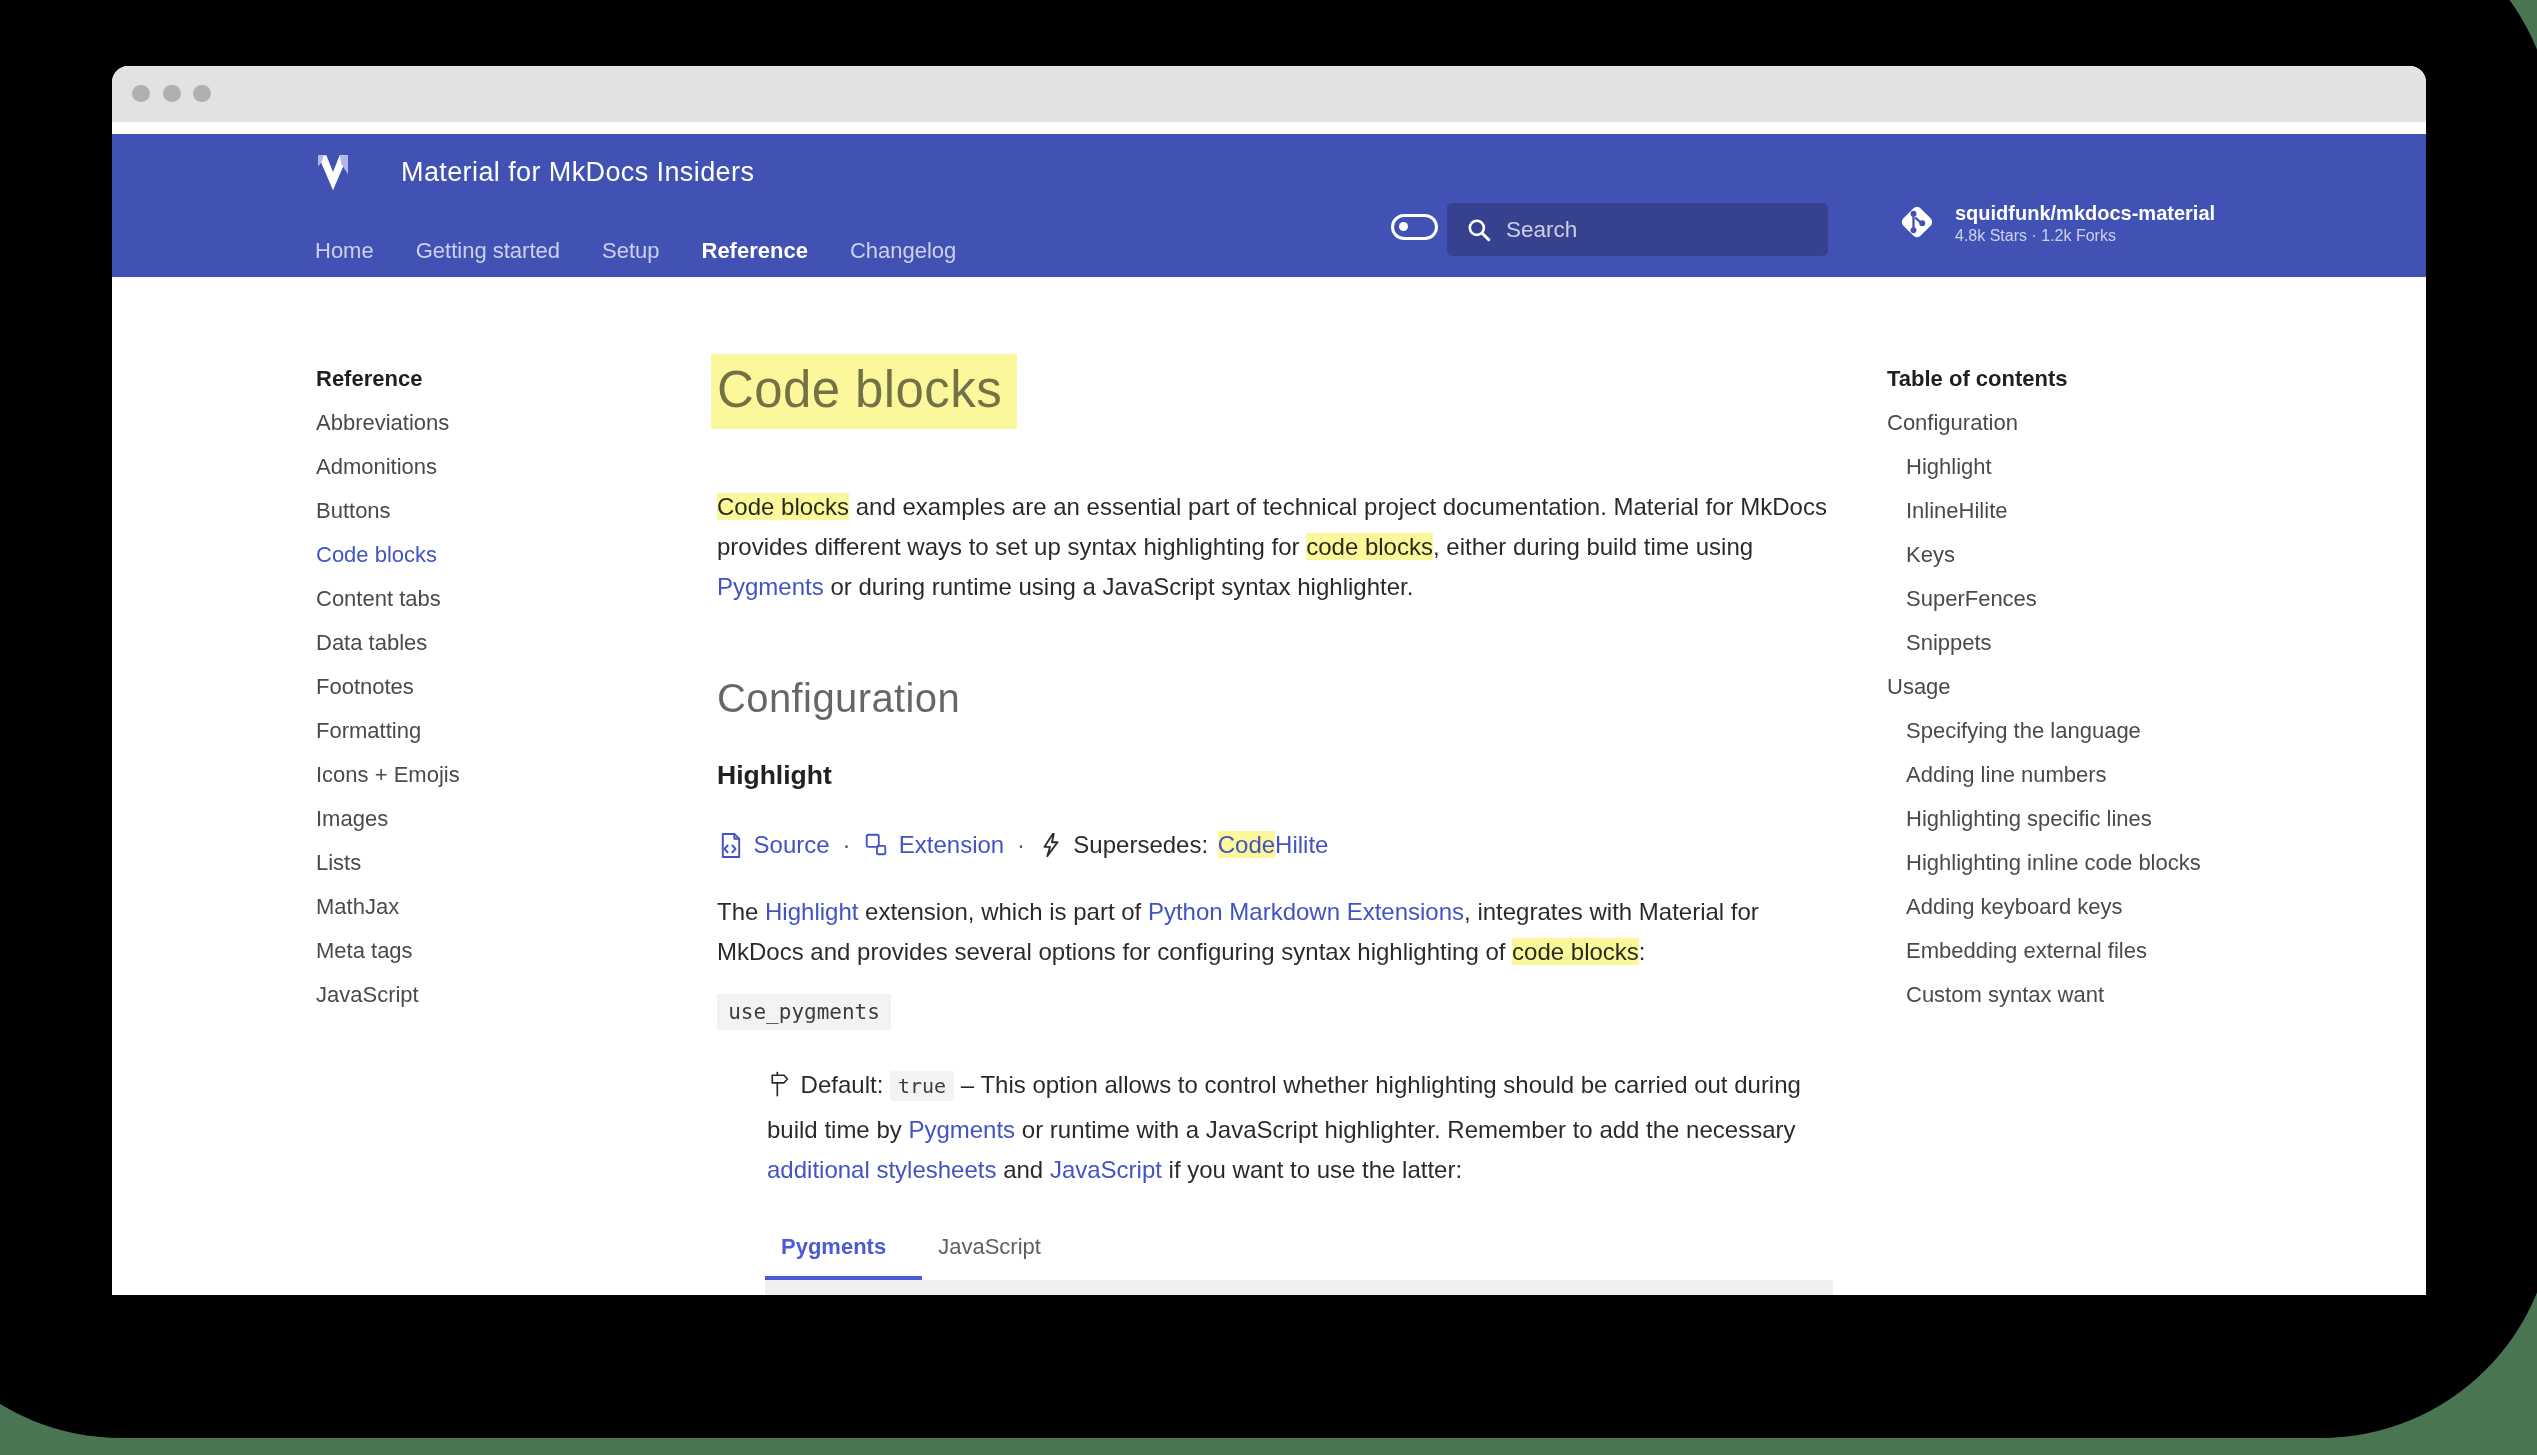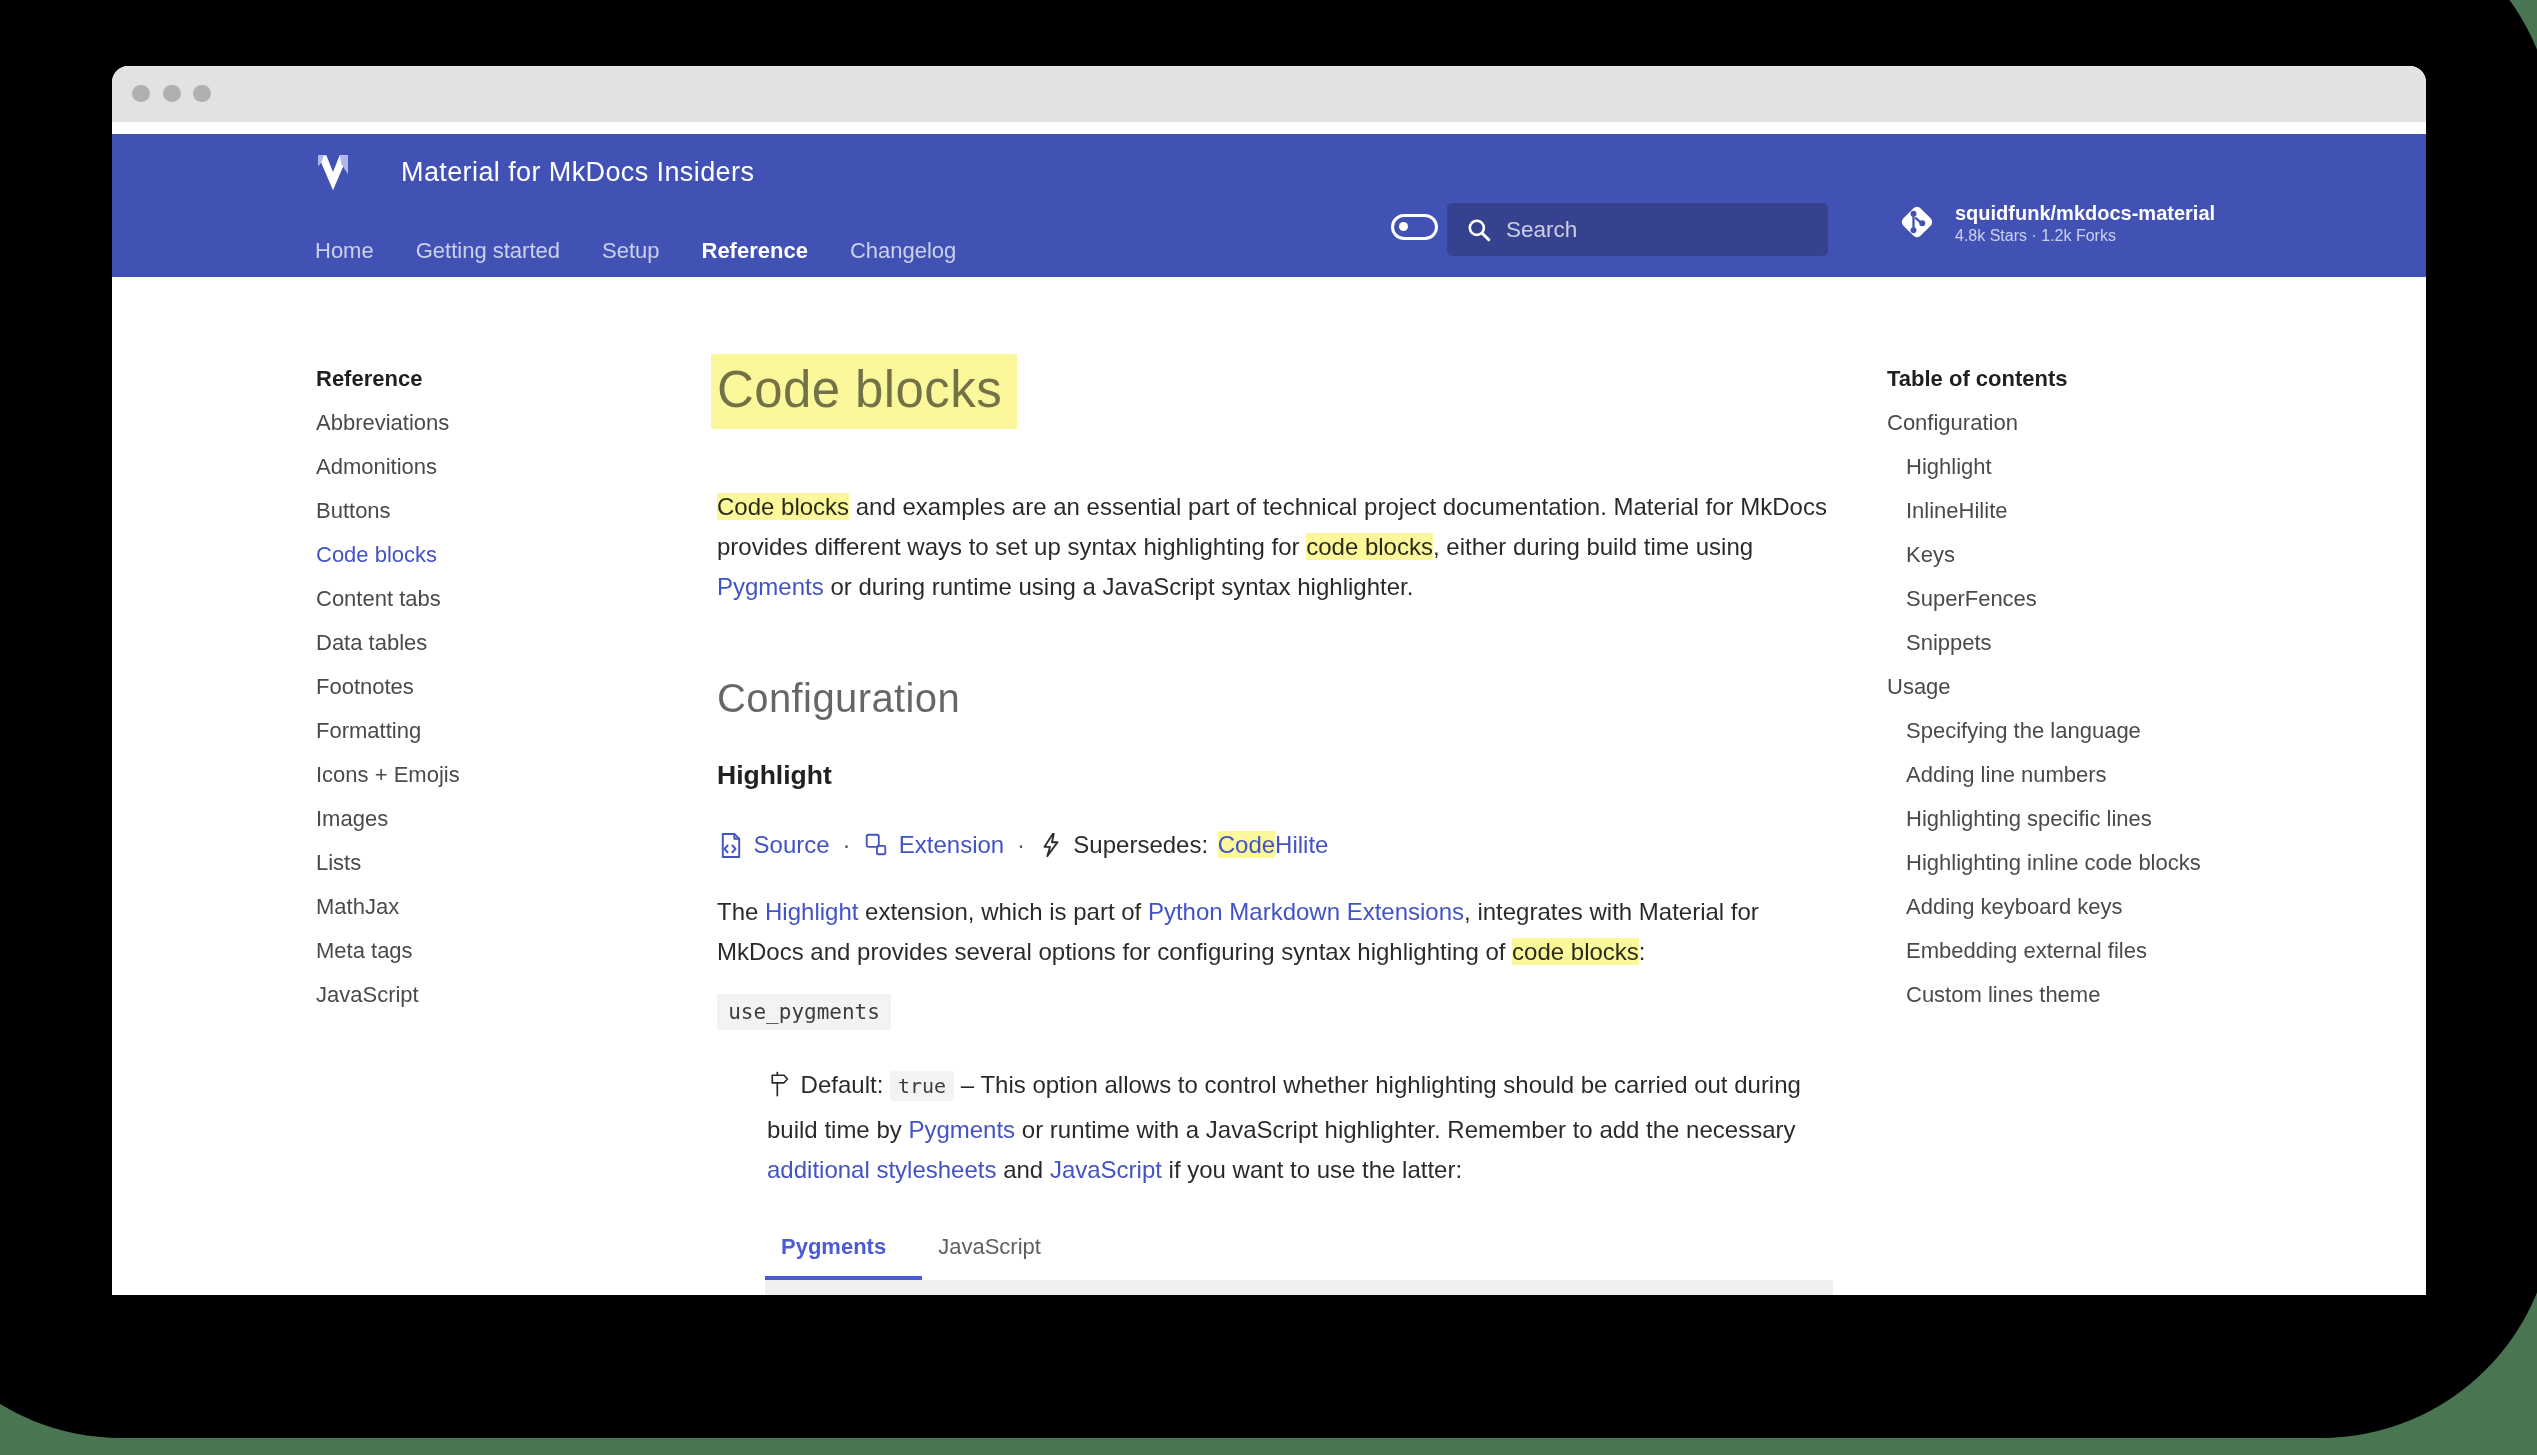--- a/index.html
+++ b/index.html
@@ -214,19 +214,19 @@
           <a class="titem lvl2">Keys</a>
           <a class="titem lvl2">SuperFences</a>
           <a class="titem lvl2">Snippets</a>
           <a class="titem lvl1">Usage</a>
           <a class="titem lvl2">Specifying the language</a>
           <a class="titem lvl2">Adding line numbers</a>
           <a class="titem lvl2">Highlighting specific lines</a>
           <a class="titem lvl2">Highlighting inline code blocks</a>
           <a class="titem lvl2">Adding keyboard keys</a>
           <a class="titem lvl2">Embedding external files</a>
-          <a class="titem lvl2">Custom lines theme</a>
+          <a class="titem lvl2">Custom syntax want</a>
         </div>
     </nav>
 
   </div>
 </div>
 
 
 </body></html>

